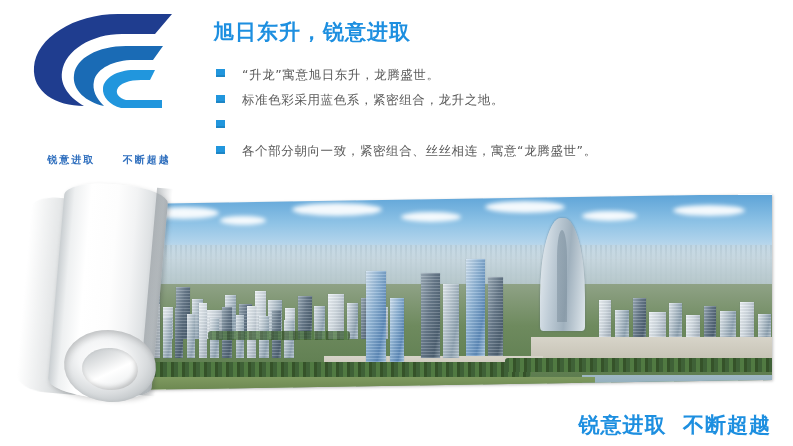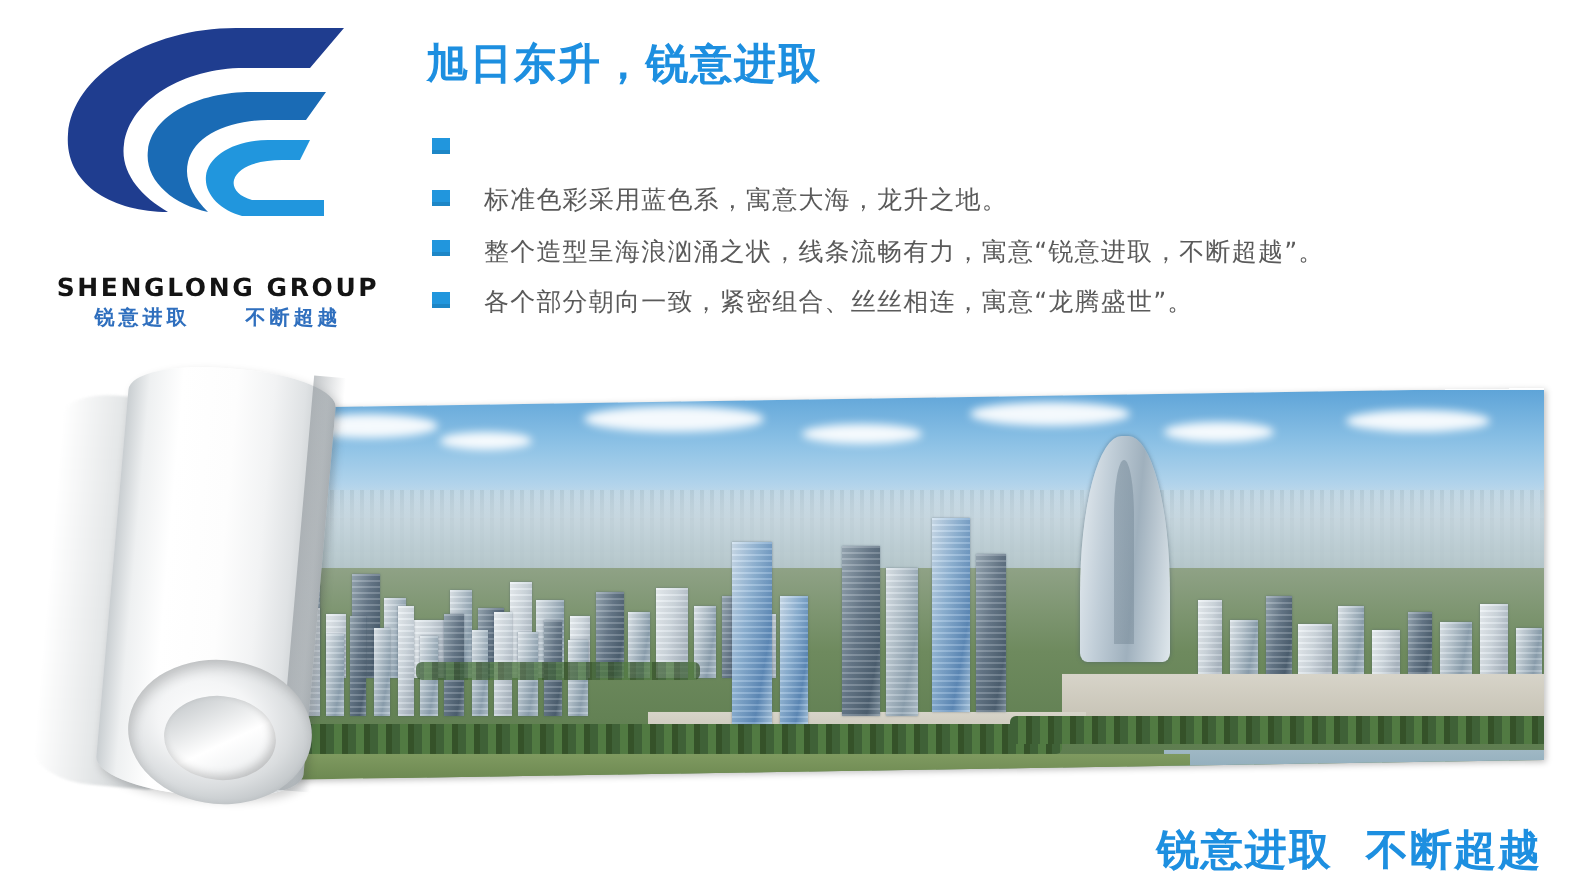--- a/index.html
+++ b/index.html
@@ -299,40 +299,39 @@
 
   <svg id="logo-mark" viewBox="0 0 172 96">
 
     <path d="M150 2 L96 2 C52 2 14 26 12 55 C10 80 34 94 62 94 C48 86 38 74 40 60 C43 38 70 22 100 22 L133 22 Z" fill="#1f3d8f"></path>
 
     <path d="M141 34 L104 34 C76 34 54 46 52 63 C50 78 64 90 82 94 C74 86 70 78 72 69 C75 56 92 48 112 48 L131 48 Z" fill="#1a6bb5"></path>
 
     <path d="M133 58 L112 58 C95 58 82 66 81 76 C80 85 88 93 99 96 L140 96 L140 88 L104 88 C97 86 94 82 95 78 C97 71 108 68 119 68 L128 68 Z" fill="#2196dd"></path>
   </svg>
 
-  <div id="logo-name-en">SHENGLONG GROUP</div>
   <div id="logo-tagline">锐意进取     不断超越</div>
 </div>
 
 <div id="headline">旭日东升，锐意进取</div>
 
 <div id="bullet-list">
 
   <div class="bullet-row">
     <span class="bullet-marker"></span>
+    <span class="bullet-text">“升龙”寓意旭日东升，龙腾盛世。</span>
   </div>
 
   <div class="bullet-row">
     <span class="bullet-marker"></span>
-    <span class="bullet-text">标准色彩采用蓝色系，寓意大海，龙升之地。</span>
+    <span class="bullet-text">标准色彩采用蓝色系，紧密组合，龙升之地。</span>
   </div>
 
   <div class="bullet-row">
     <span class="bullet-marker"></span>
-    <span class="bullet-text">整个造型呈海浪汹涌之状，线条流畅有力，寓意“锐意进取，不断超越”。</span>
   </div>
 
   <div class="bullet-row">
     <span class="bullet-marker"></span>
     <span class="bullet-text">各个部分朝向一致，紧密组合、丝丝相连，寓意“龙腾盛世”。</span>
   </div>
 
 </div>
 
 <div id="banner-wrap">

